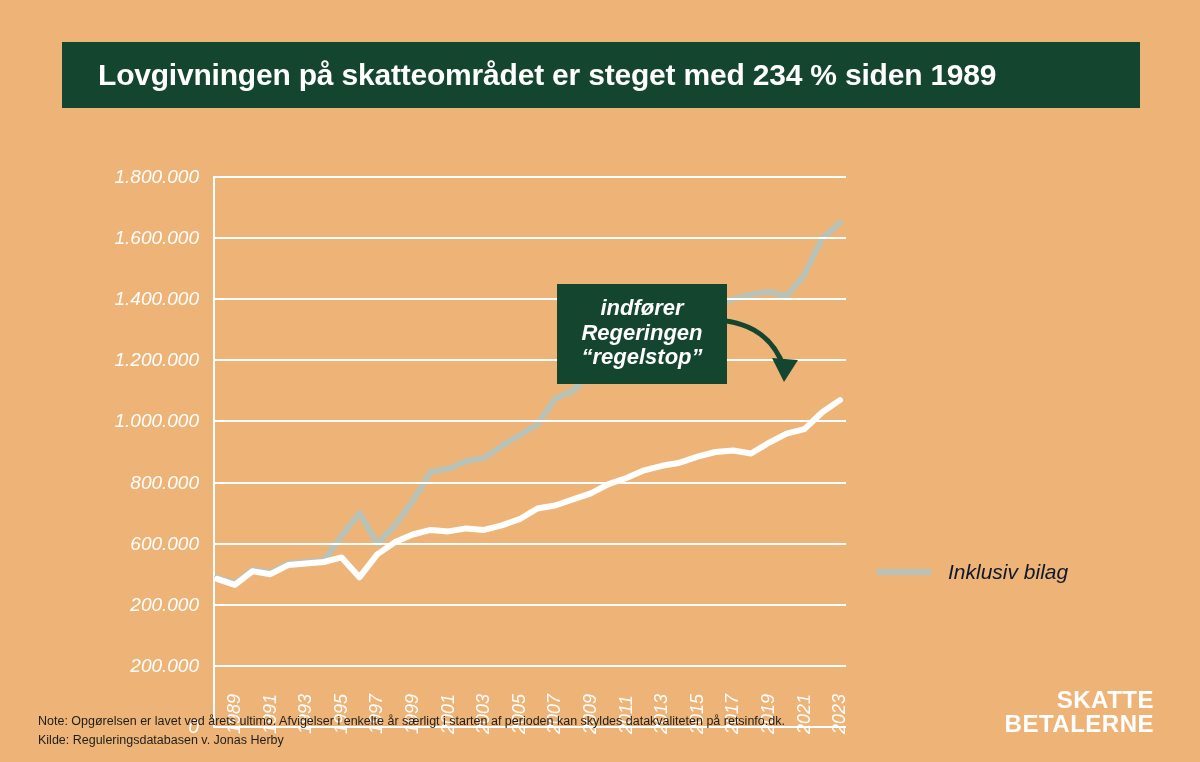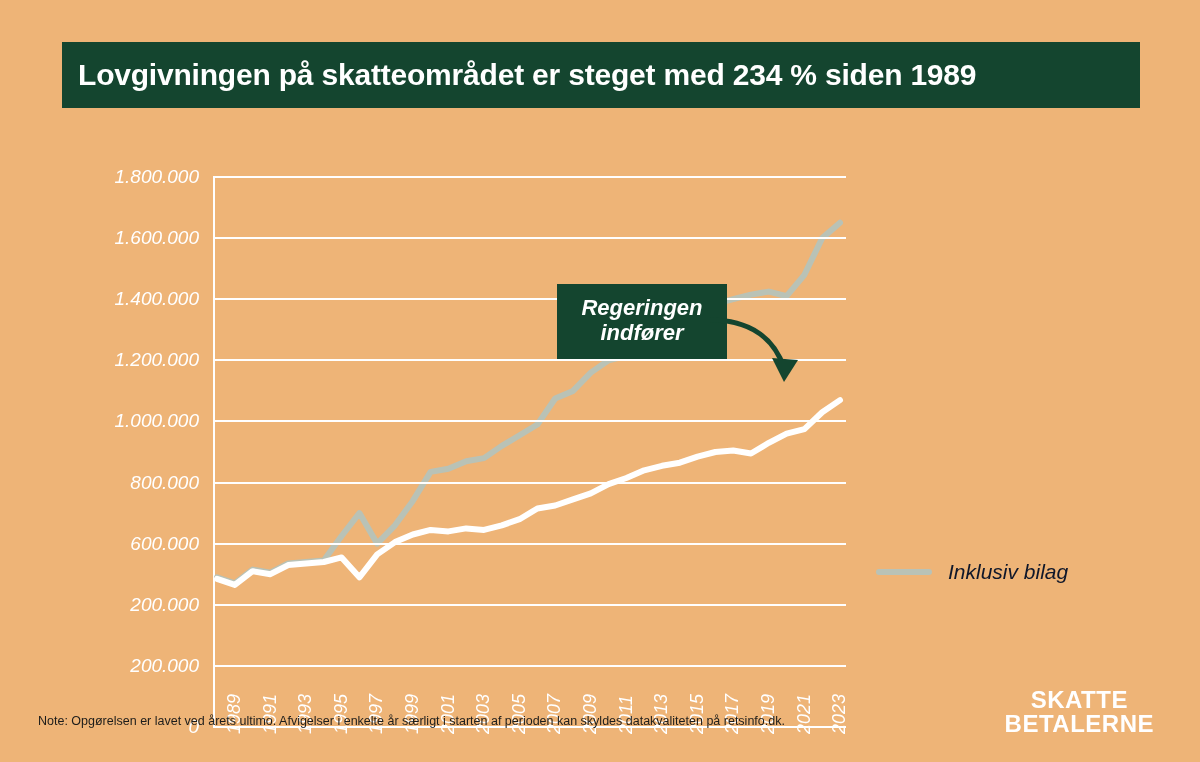--- a/index.html
+++ b/index.html
@@ -25,20 +25,21 @@
     display: flex;
     align-items: center;
   }
   #title-text {
     color: #ffffff;
     font-size: 30px;
     font-weight: bold;
     letter-spacing: -0.2px;
     padding-left: 16px;
     white-space: nowrap;
+    margin-left: 20px;
   }
   
   #chart-wrap {
     position: absolute;
     left: 8px;
     top: 120px;
     width: 1200px;
     height: 560px;
     font-style: italic;
   }
@@ -151,21 +152,21 @@
   }
   .footer-line {
     font-size: 12.5px;
     color: #1d1d1b;
     line-height: 1.55;
   }
   #logo {
     position: absolute;
     right: 46px;
     top: 688px;
-    text-align: center;
+    text-align: right;
     line-height: 1.0;
   }
   .logo-line {
     color: #ffffff;
     font-size: 24px;
     font-weight: bold;
     letter-spacing: 0.5px;
     display: block;
   }
 </style>
@@ -224,35 +225,37 @@
       <div class="xtick" style="left: 402.6px; top: 2px;">2011</div>
       <div class="xtick" style="left: 438.2px; top: 2px;">2013</div>
       <div class="xtick" style="left: 473.8px; top: 2px;">2015</div>
       <div class="xtick" style="left: 509.4px; top: 2px;">2017</div>
       <div class="xtick" style="left: 545px; top: 2px;">2019</div>
       <div class="xtick" style="left: 580.6px; top: 2px;">2021</div>
       <div class="xtick" style="left: 616.2px; top: 2px;">2023</div>
     </div>
 
   <div id="annotation-box">
+    <div class="annotation-line">indfører</div>
     <div class="annotation-line">Regeringen</div>
-    <div class="annotation-line">indfører</div>
+    <div class="annotation-line">“regelstop”</div>
   </div>
   <svg id="annotation-arrow" viewBox="0 0 110 80">
     <path d="M2,4 C42,4 66,22 76,52" stroke="#14452f" stroke-width="5" fill="none"></path>
     <path d="M76,66 L64,42 L90,44 Z" fill="#14452f"></path>
   </svg>
 
   <div id="legend">
       <div class="legend-row">
         <div class="legend-swatch" style="background: rgb(185, 194, 182);"></div>
         <div class="legend-label">Inklusiv bilag</div>
       </div>
     </div>
 </div>
 
 <div id="footer">
   <div class="footer-line">Note: Opgørelsen er lavet ved årets ultimo. Afvigelser i enkelte år særligt i starten af perioden kan skyldes datakvaliteten på retsinfo.dk.</div>
+  <div class="footer-line">Kilde: Reguleringsdatabasen v. Jonas Herby</div>
 </div>
 <div id="logo">
   <span class="logo-line">SKATTE</span>
   <span class="logo-line">BETALERNE</span>
 </div>
 
 </body></html>

